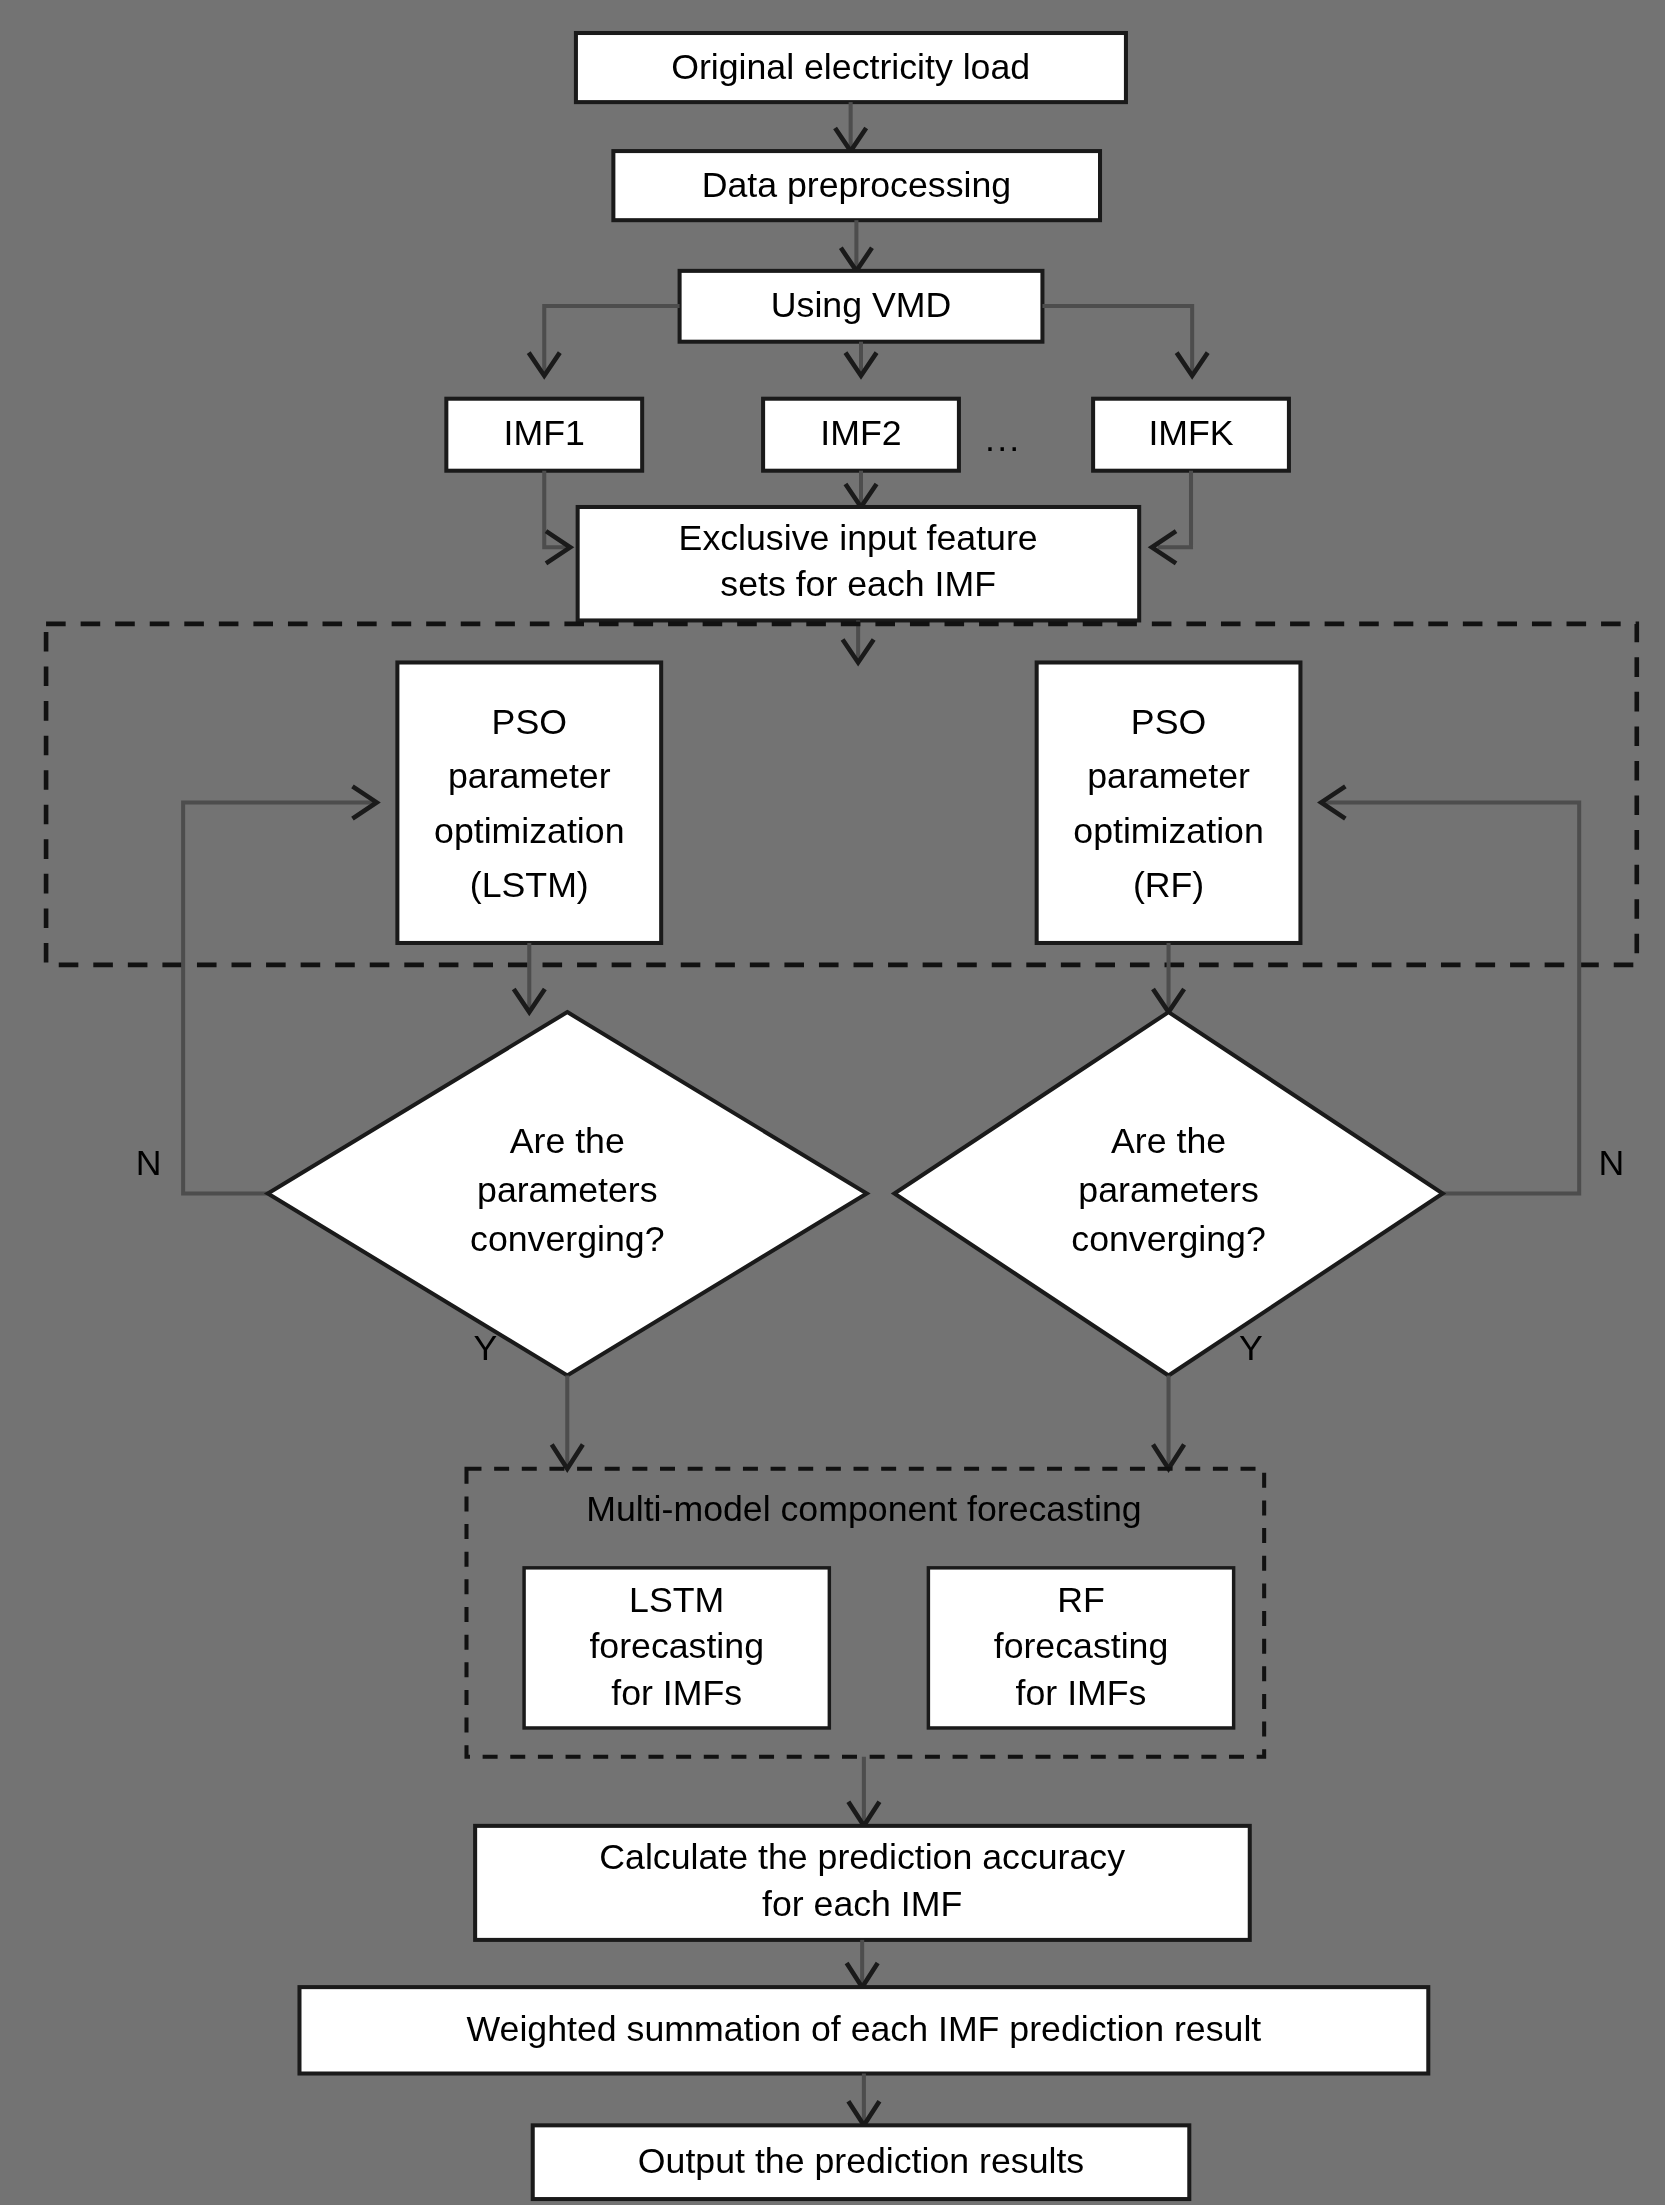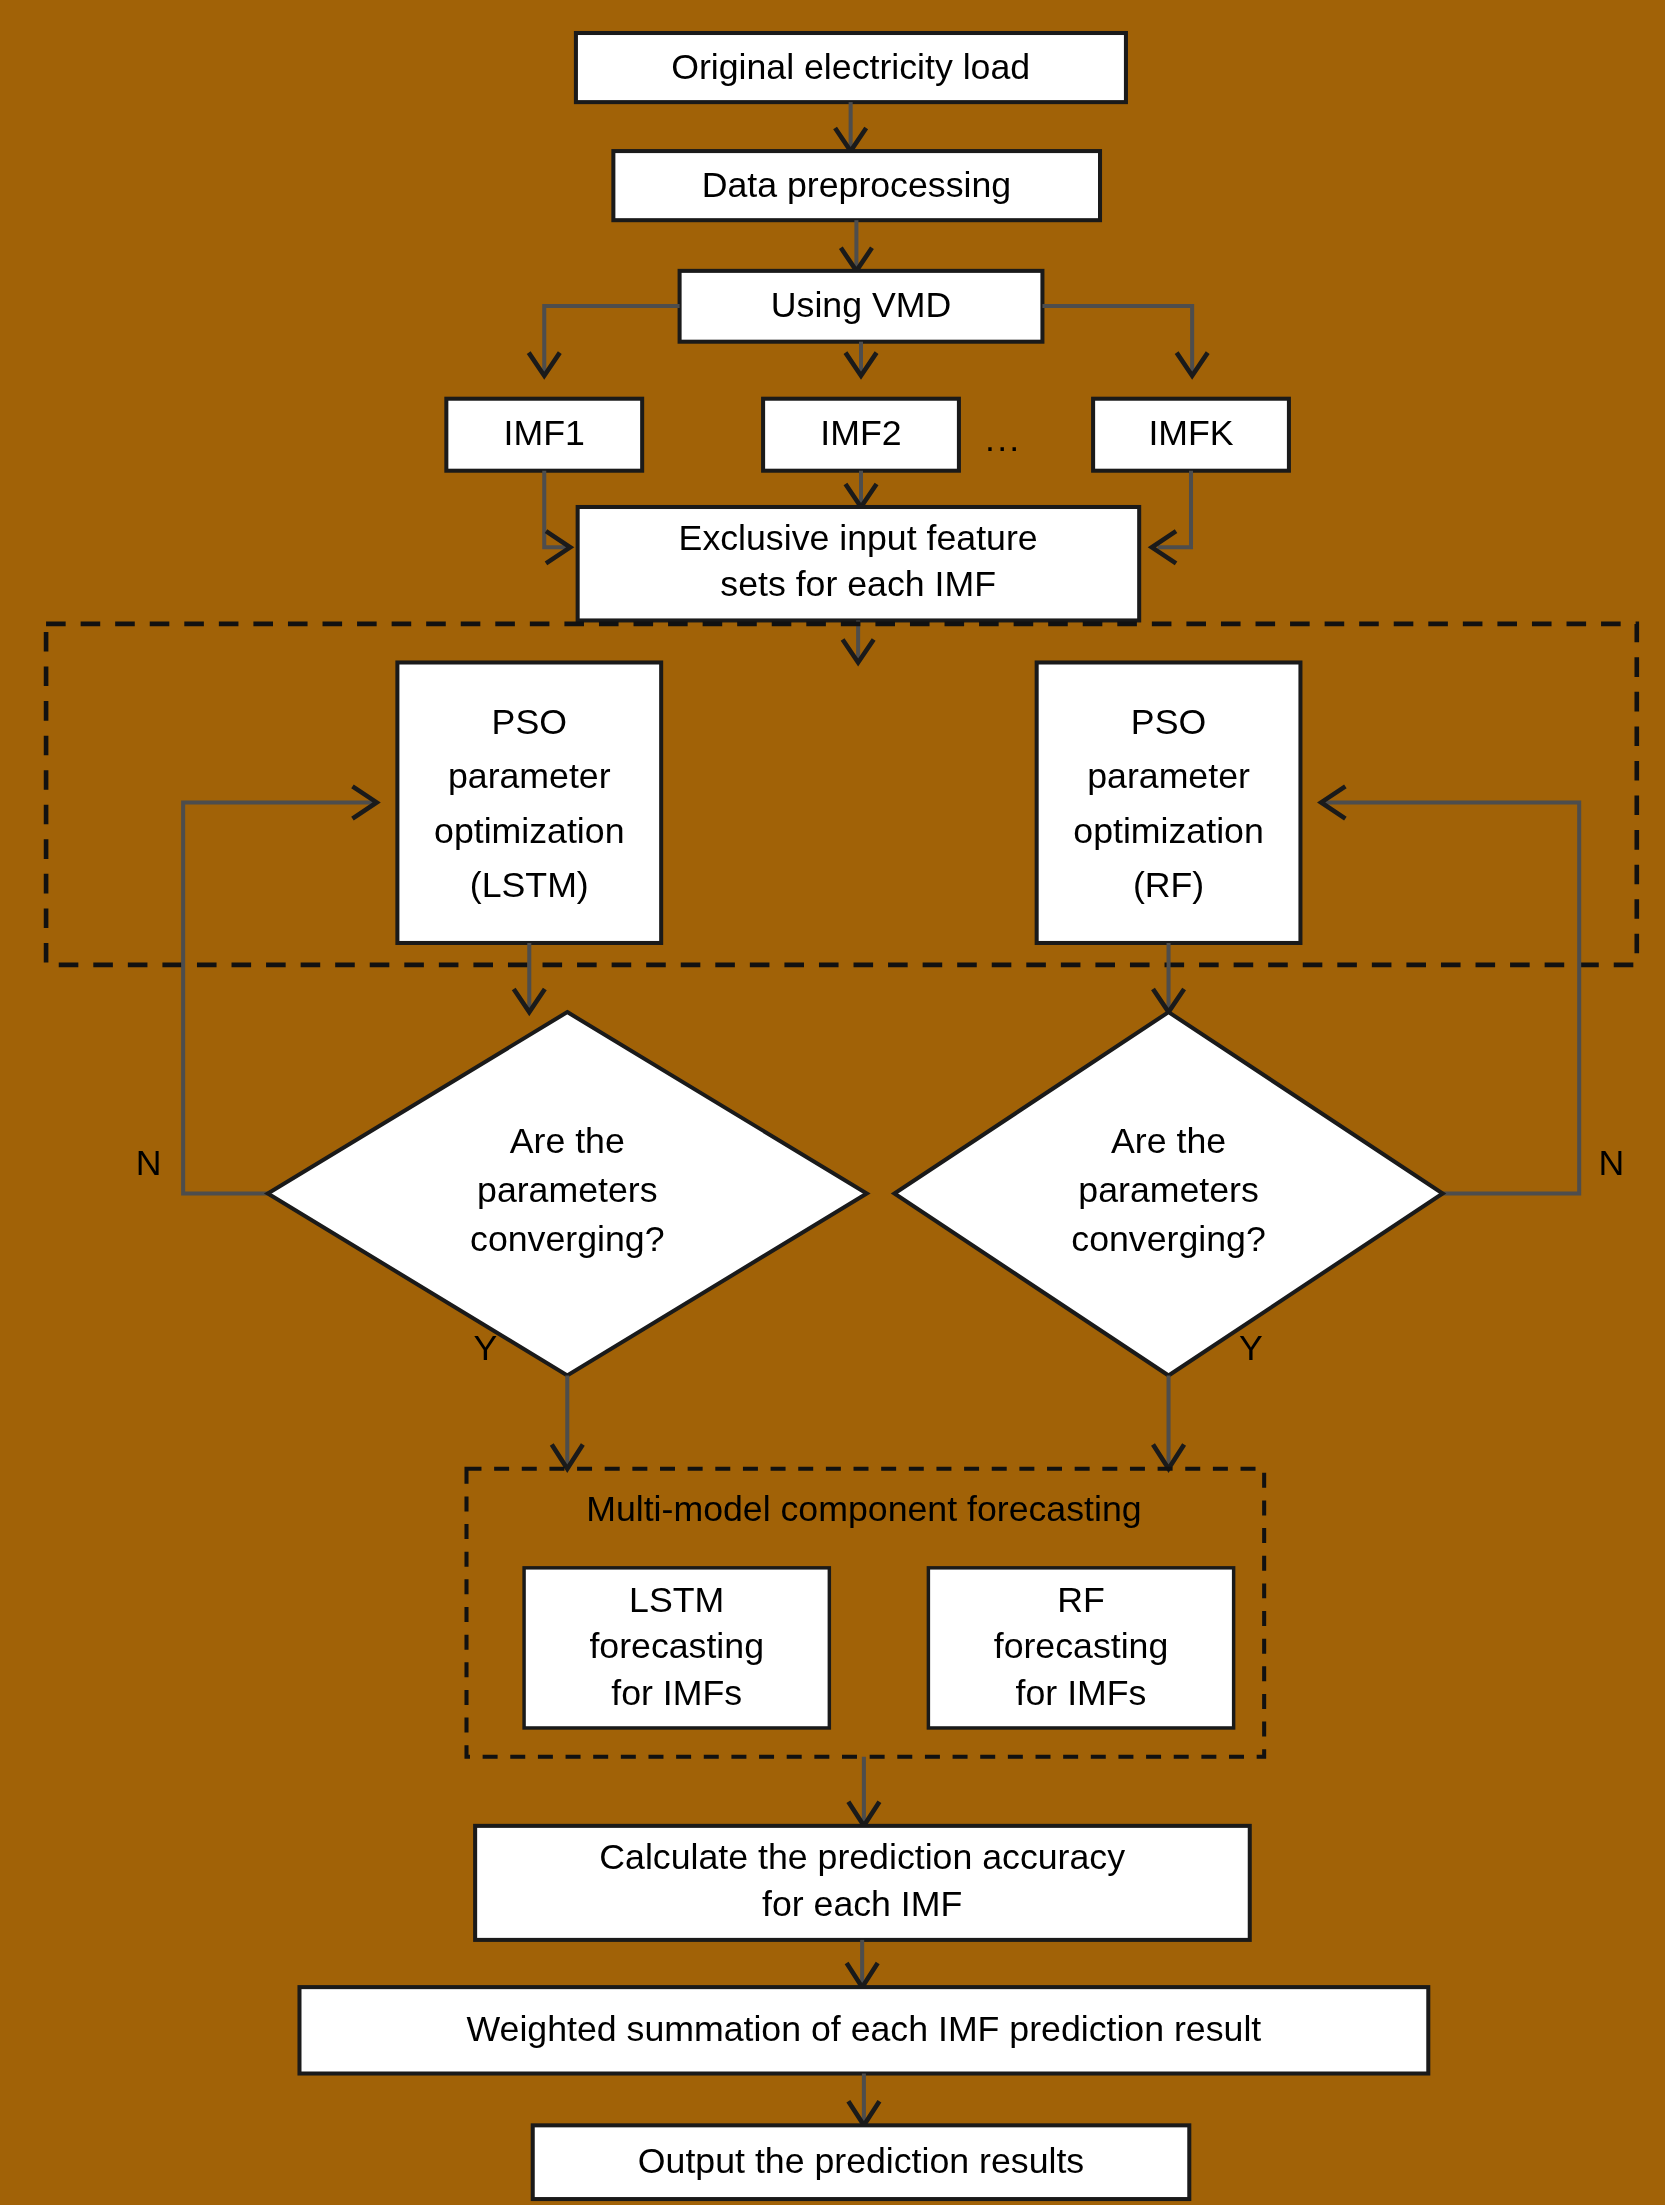--- a/index.html
+++ b/index.html
@@ -9,21 +9,21 @@
   }
   body {
     width: 1665px;
     height: 2205px;
     font-family: "Liberation Sans", sans-serif;
   }
   #flowchart-root {
     position: relative;
     width: 1665px;
     height: 2205px;
-    background: #a16207;
+    background: #737373;
   }
   svg.chart-svg {
     display: block;
     width: 1665px;
     height: 2205px;
   }
   .node-box {
     fill: #ffffff;
     stroke: #1a1a1a;
     stroke-width: 7;

